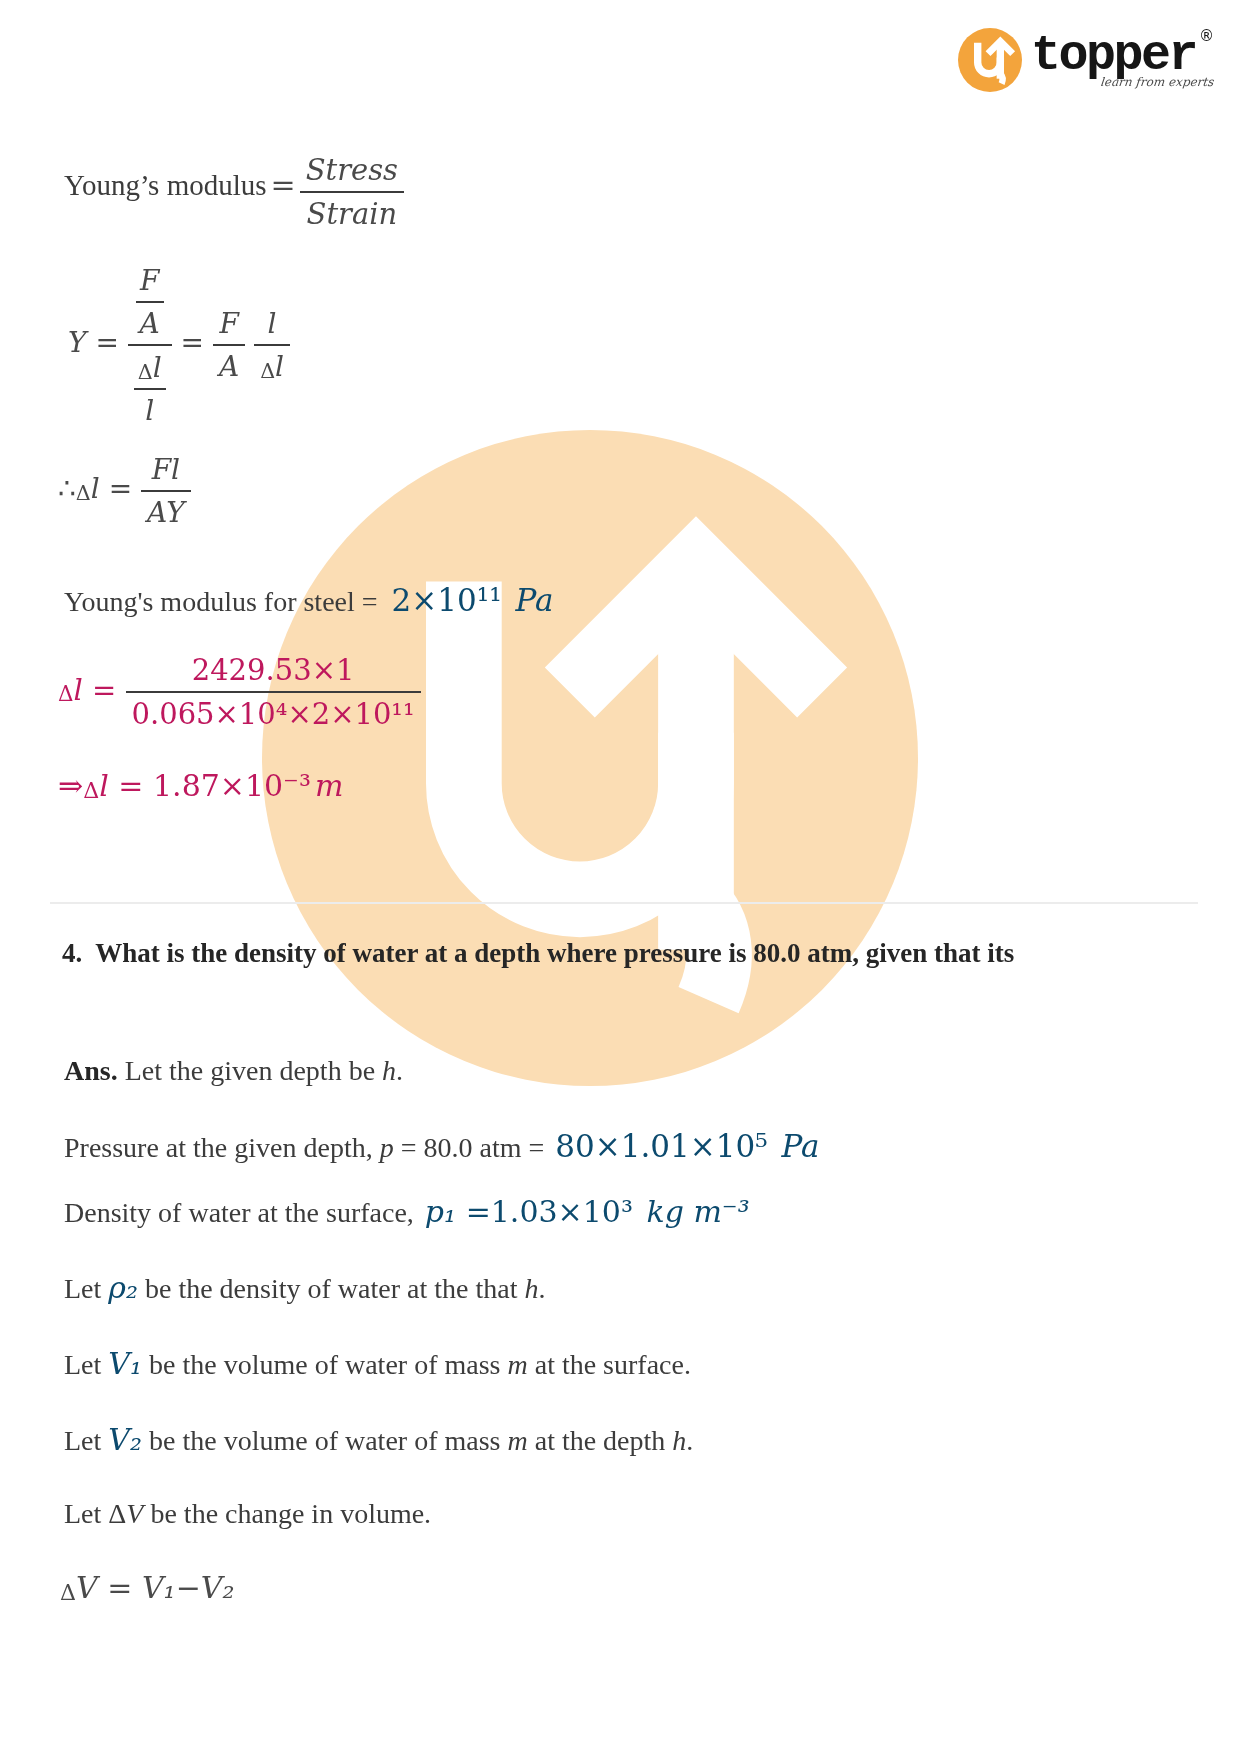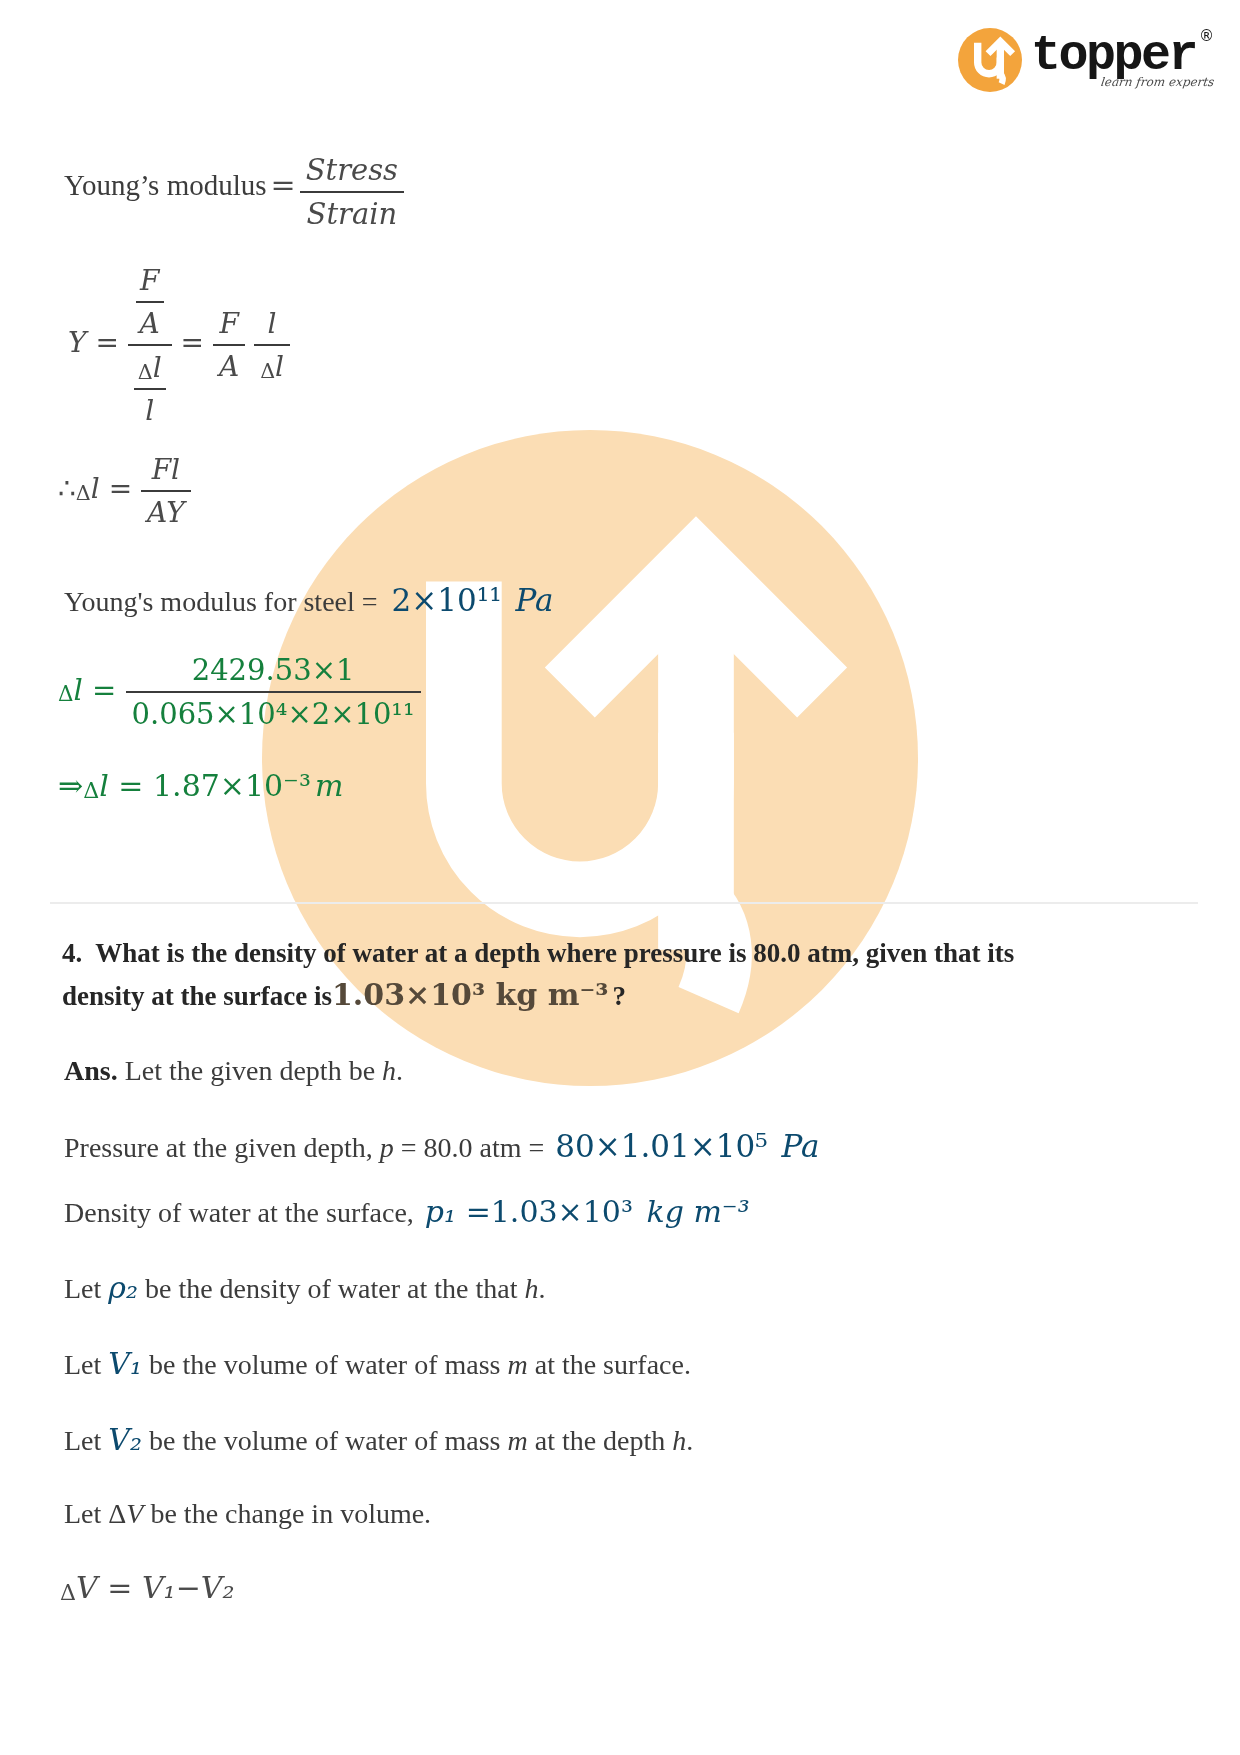--- a/index.html
+++ b/index.html
@@ -28,21 +28,21 @@
   }
 
   
   .body-text { font-size:28px; color:#3c3c3c; }
   .bold { font-weight:bold; color:#262626;text-align:center; }
   .it { font-style:italic; }
 
   
   .meq  { font-family:"DejaVu Serif", serif; color:#4a4a4a; }
   .gray { color:#0c4a6e; }
-  .dark { color:#15803d; }
+  .dark { color:#be185d; }
   .qmath { color:#55493a; font-weight:bold; }
   .mit { font-style:italic; }
   .mup { font-style:normal; }
   .delta { font-size:0.74em; position:relative; top:0.08em; }
 
   .frac { display:inline-block; vertical-align:middle; text-align:center; }
   .fnum { display:block; border-bottom:2px solid #3b3b3b; padding:1px 6px 4px; }
   .fden { display:block; padding:4px 6px 0; }
   .frac .frac .fnum, .frac .frac .fden { padding-left:4px; padding-right:4px; }
 
@@ -120,21 +120,20 @@
     <span class="mup">⇒</span><span class="mup delta">Δ</span><span class="mit">l</span>
     <span class="mup">=</span>
     <span class="mup">1.87×10⁻³</span><span class="mit sgap">m</span>
   </div>
 
 
   <div class="divider"></div>
 
   <div class="abs qline" style="left:62px; top:933px; font-size:27px;">
     <div><span class="body-text bold" style="font-size:27px;">4.&nbsp; What is the density of water at a depth where pressure is 80.0 atm, given that its</span></div>
-    <div><span class="body-text bold" style="font-size:27px;">density at the surface is</span><span class="meq qmath" style="font-size:30px;"><span class="mup">1.03×10³</span> <span class="mup">kg m⁻³</span></span><span class="body-text bold sgap" style="font-size:27px;">?</span></div>
   </div>
 
   <div class="abs body-text" style="left:64px; top:1055px;">
     <span class="bold">Ans.</span>
     <span>Let the given depth be</span>
     <span class="it">h</span><span>.</span>
   </div>
 
   <div class="abs body-text" style="left:64px; top:1128px;">
     <span>Pressure at the given depth,</span>

